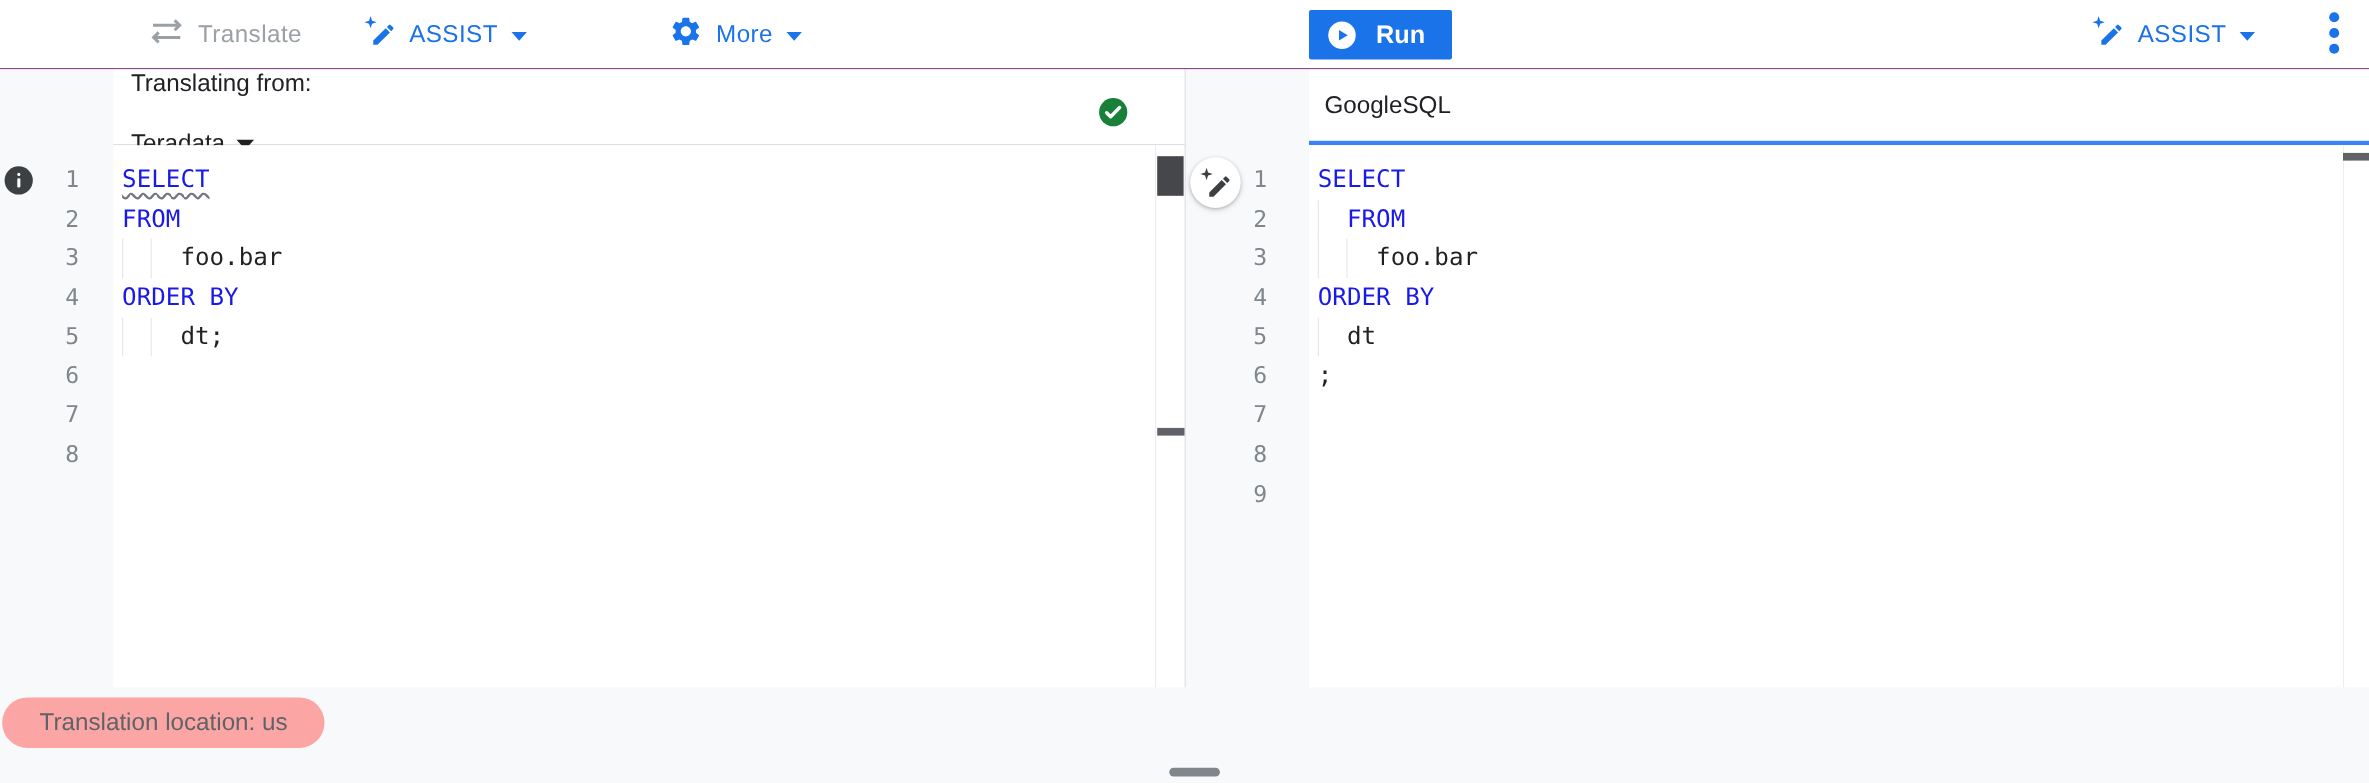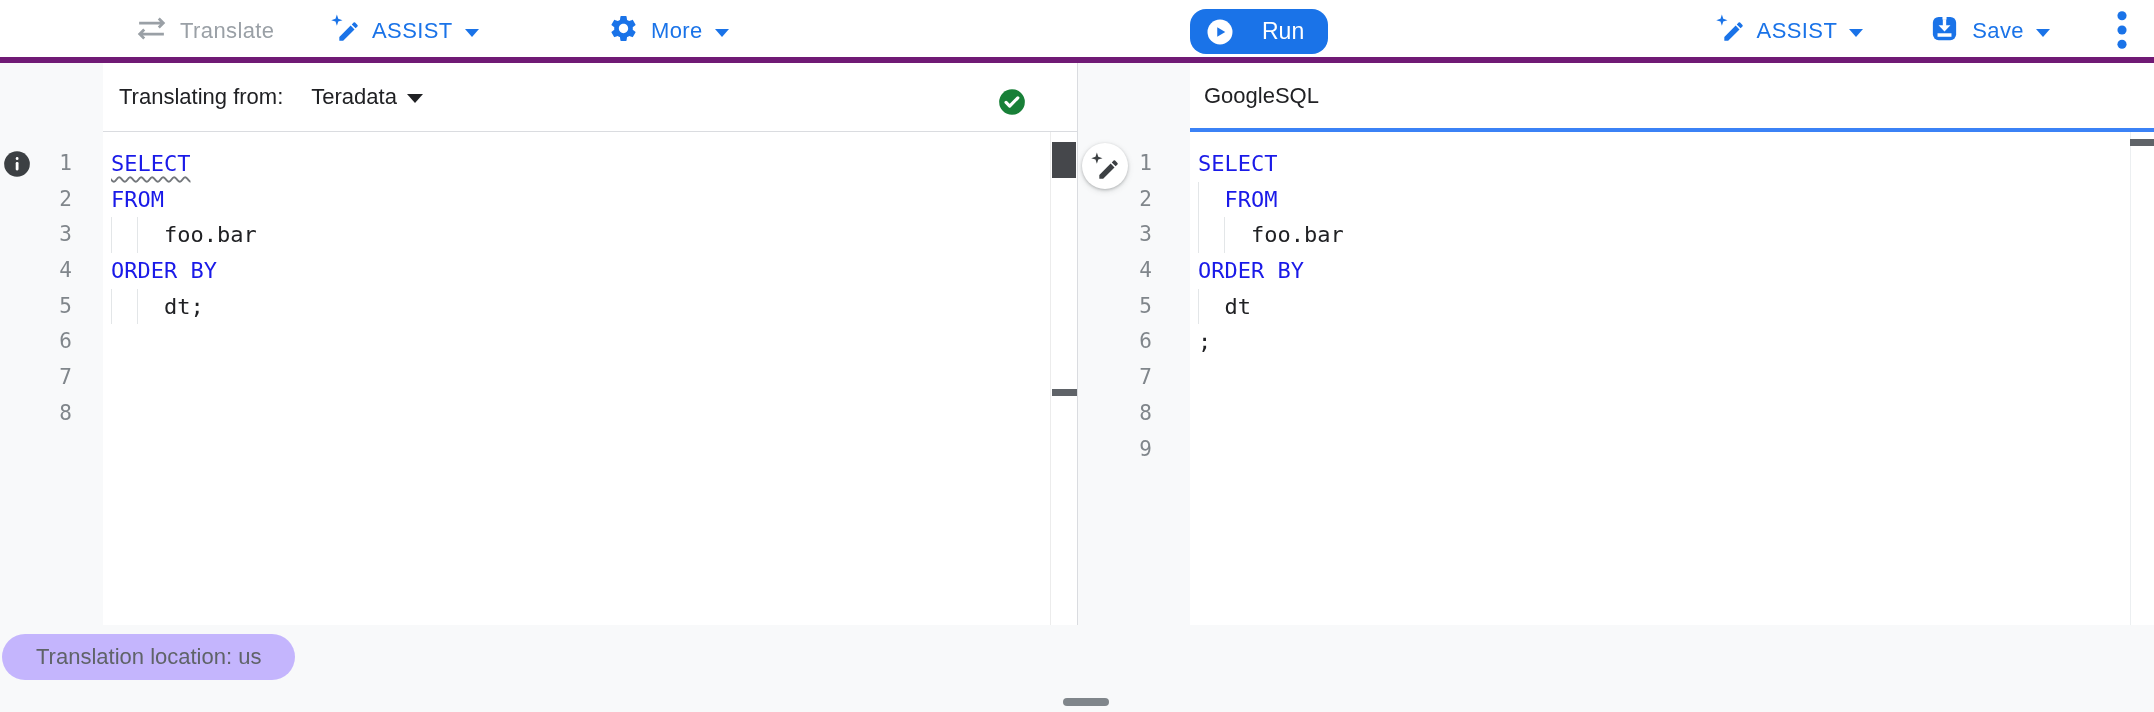--- a/index.html
+++ b/index.html
@@ -1,41 +1,41 @@
 <!DOCTYPE html>
 <html><head>
 <meta charset="utf-8">
 <style>
   html,body{margin:0;padding:0;}
   body{width:2154px;height:712px;overflow:hidden;font-family:"Liberation Sans",sans-serif;background:#f8f9fa;}
   .app{position:relative;width:2154px;height:712px;background:#f8f9fa;}
 
   
-  .toolbar{position:absolute;left:0;top:0;width:2154px;height:63px;background:#fff;border-bottom:6px solid #701a75;box-sizing:border-box;}
+  .toolbar{position:absolute;left:0;top:0;width:2154px;height:63px;background:#fff;border-bottom:1px solid #701a75;box-sizing:border-box;}
   .tbtn{position:absolute;top:0;height:62px;display:flex;align-items:center;gap:12px;background:none;border:none;cursor:pointer;
         color:#1a73e8;font-family:"Liberation Sans",sans-serif;font-size:22px;font-weight:500;letter-spacing:.4px;padding:0;}
   .tbtn svg{flex:0 0 auto;}
   .tbtn.disabled{color:#9aa0a6;cursor:default;}
   .btn-translate{left:135px;}
   .btn-assist-left{left:330px;}
   .btn-more{left:608px;text-align:right;}
   .caret{width:0;height:0;border-left:7px solid transparent;border-right:7px solid transparent;border-top:8px solid currentColor;margin-top:3px;}
-  .run-btn{position:absolute;left:1190px;top:9px;height:45px;border:none;border-radius:16px;background:#1a73e8;color:#fff;
-           display:flex;align-items:center;gap:27px;padding:0 24px 0 15px;font-family:"Liberation Sans",sans-serif;font-size:23px;font-weight:400;cursor:pointer;}
+  .run-btn{position:absolute;left:1190px;top:9px;height:45px;border:none;border-radius:2px;background:#1a73e8;color:#fff;
+           display:flex;align-items:center;gap:16px;padding:0 24px 0 15px;font-family:"Liberation Sans",sans-serif;font-size:23px;font-weight:700;cursor:pointer;}
   .right-tools{position:absolute;right:26px;top:0;height:62px;display:flex;align-items:center;gap:66px;}
   .rbtn{position:relative;display:flex;align-items:center;gap:12px;background:none;border:none;cursor:pointer;color:#1a73e8;
         font-family:"Liberation Sans",sans-serif;font-size:22px;font-weight:500;letter-spacing:.4px;padding:0;height:62px;}
   .kebab{display:flex;align-items:center;justify-content:center;background:none;border:none;cursor:pointer;color:#1a73e8;height:62px;padding:0;}
 
   
   .left-gutter{position:absolute;left:0;top:63px;width:103px;height:562px;background:#f8f9fa;}
   .right-gutter{position:absolute;left:1078px;top:63px;width:112px;height:562px;background:#f8f9fa;}
   .panel-divider{position:absolute;left:1077px;top:63px;width:1px;height:562px;background:#dadce0;}
   .left-header{position:absolute;left:103px;top:63px;width:974px;height:69px;background:#fff;border-bottom:1px solid #dadce0;box-sizing:border-box;
-               display:flex;align-items:center;padding-left:16px;gap:28px;font-size:22px;color:#202124;}
+               display:flex;padding-left:16px;gap:28px;font-size:22px;color:#202124;flex-direction:column;}
   .right-header{position:absolute;left:1190px;top:63px;width:964px;height:69px;background:#fff;border-bottom:4px solid #3b82f6;box-sizing:border-box;
                 display:flex;align-items:center;padding-left:14px;font-size:22px;color:#202124;}
   .dialect-dd{display:flex;align-items:center;gap:10px;background:none;border:none;cursor:pointer;color:#202124;font-size:22px;font-family:"Liberation Sans",sans-serif;padding:0;}
   .dd-caret{width:0;height:0;border-left:8px solid transparent;border-right:8px solid transparent;border-top:9px solid #202124;margin-top:3px;}
   .check-wrap{position:absolute;left:895px;top:25px;width:28px;height:28px;}
 
   .code-area{position:absolute;top:132px;height:493px;background:#fff;overflow:hidden;}
   .left-code{left:103px;width:947px;}
   .right-code{left:1190px;width:964px;}
   .code-lines{padding:14px 0 0 8px;font-family:"DejaVu Sans Mono",monospace;font-size:22px;line-height:35.7px;color:#202124;}
@@ -54,21 +54,21 @@
   .v-thumb{position:absolute;left:1052px;top:142px;width:24px;height:36px;background:#45474b;cursor:pointer;}
   .marker-dash{position:absolute;left:1052px;top:389px;width:25px;height:7px;background:#5f6368;}
   .right-scrollline{position:absolute;left:2130px;top:132px;width:1px;height:493px;background:#eceff1;}
   .right-thumb{position:absolute;left:2130px;top:139px;width:24px;height:7px;background:#5f6368;cursor:pointer;}
 
   .assist-fab{position:absolute;left:1082px;top:143px;width:46px;height:46px;border-radius:50%;background:#fff;border:none;cursor:pointer;
               box-shadow:0 1px 3px rgba(60,64,67,.3),0 2px 6px rgba(60,64,67,.15);display:flex;align-items:center;justify-content:center;color:#3c4043;}
 
   
   .footer-area{position:absolute;left:0;top:625px;width:2154px;height:87px;background:#f8f9fa;}
-  .chip{position:absolute;left:2px;top:9px;height:46px;border-radius:23px;background:#c4b5fd;color:#5f6368;font-size:22px;
+  .chip{position:absolute;left:2px;top:9px;height:46px;border-radius:23px;background:#fca5a5;color:#5f6368;font-size:22px;
         display:flex;align-items:center;padding:0 34px;}
   .drag-handle{position:absolute;left:1063px;top:73px;width:46px;height:8px;border-radius:4px;background:#80868b;cursor:row-resize;}
 </style>
 </head>
 <body>
 
 <div class="app">
 
   <div class="toolbar">
 
@@ -121,33 +121,20 @@
               <path d="M5.5 1.2 6.6 4.6 10 5.7 6.6 6.8 5.5 10.2 4.4 6.8 1 5.7 4.4 4.6Z"></path>
               <g transform="translate(5 5) scale(0.82)">
                 <path d="M3 17.25V21h3.75L17.81 9.94l-3.75-3.75L3 17.25zM20.71 7.04c.39-.39.39-1.02 0-1.41l-2.34-2.34a.9959.9959 0 0 0-1.41 0l-1.83 1.83 3.75 3.75 1.83-1.83z"></path>
               </g>
             </svg>
         </span>
         <span>ASSIST</span>
         <span class="caret"></span>
       </button>
 
-      <button class="rbtn">
-        <span>
-          <svg width="31" height="31" viewBox="0 0 24 24">
-              <rect x="3" y="3" width="18" height="18" rx="4.5" fill="currentColor"></rect>
-              <rect x="10.4" y="2" width="3.2" height="3" fill="#fff"></rect>
-              <rect x="10.7" y="4.8" width="2.6" height="5.2" fill="#fff"></rect>
-              <path d="M7.4 9.4h9.2L12 14.4z" fill="#fff"></path>
-              <rect x="6.6" y="15.7" width="10.8" height="2.7" fill="#fff"></rect>
-            </svg>
-        </span>
-        <span>Save</span>
-        <span class="caret"></span>
-      </button>
 
       <button class="kebab">
         <span>
           <svg width="12" height="40" viewBox="0 0 8 28" fill="#1a73e8">
               <circle cx="4" cy="4" r="3.2"></circle>
               <circle cx="4" cy="14" r="3.2"></circle>
               <circle cx="4" cy="24" r="3.2"></circle>
             </svg>
         </span>
       </button>

